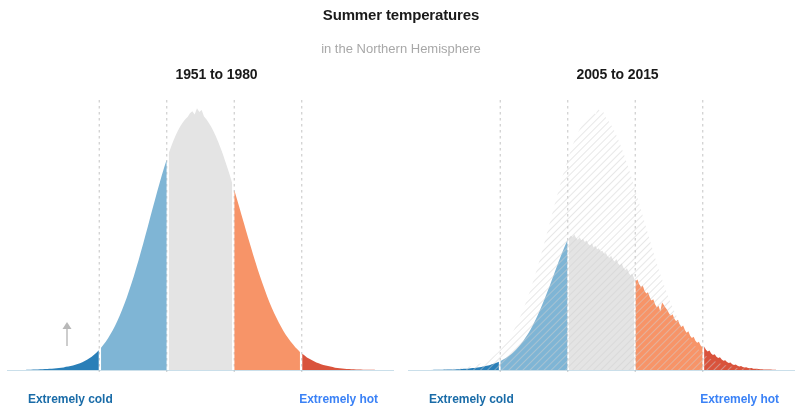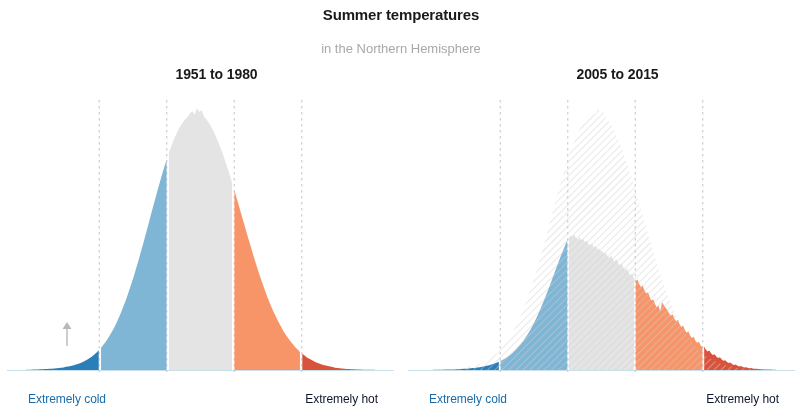--- a/index.html
+++ b/index.html
@@ -56,27 +56,27 @@
   .plot{
     position:absolute;
     left:0;top:0;
     width:401px;height:360px;
   }
   .plot svg{display:block;}
   .axis-label{
     position:absolute;
     bottom:14px;
     font-size:12px;
-    font-weight:normal;
+    font-weight:bold;
     letter-spacing:-0.05px;
     white-space:nowrap;
     margin-top:32px;
   }
   .lbl-cold{color:#1a6ca8;}
-  .lbl-hot{color:#0f172a;}
+  .lbl-hot{color:#3b82f6;}
   #label-cold-left{left:28px;}
   #label-hot-left{right:23px;}
   #label-cold-right{left:28px;}
   #label-hot-right{right:23px;}
   .freq{
     position:absolute;
     left:12px;
     bottom:58px;
     width:110px;
     text-align:center;

